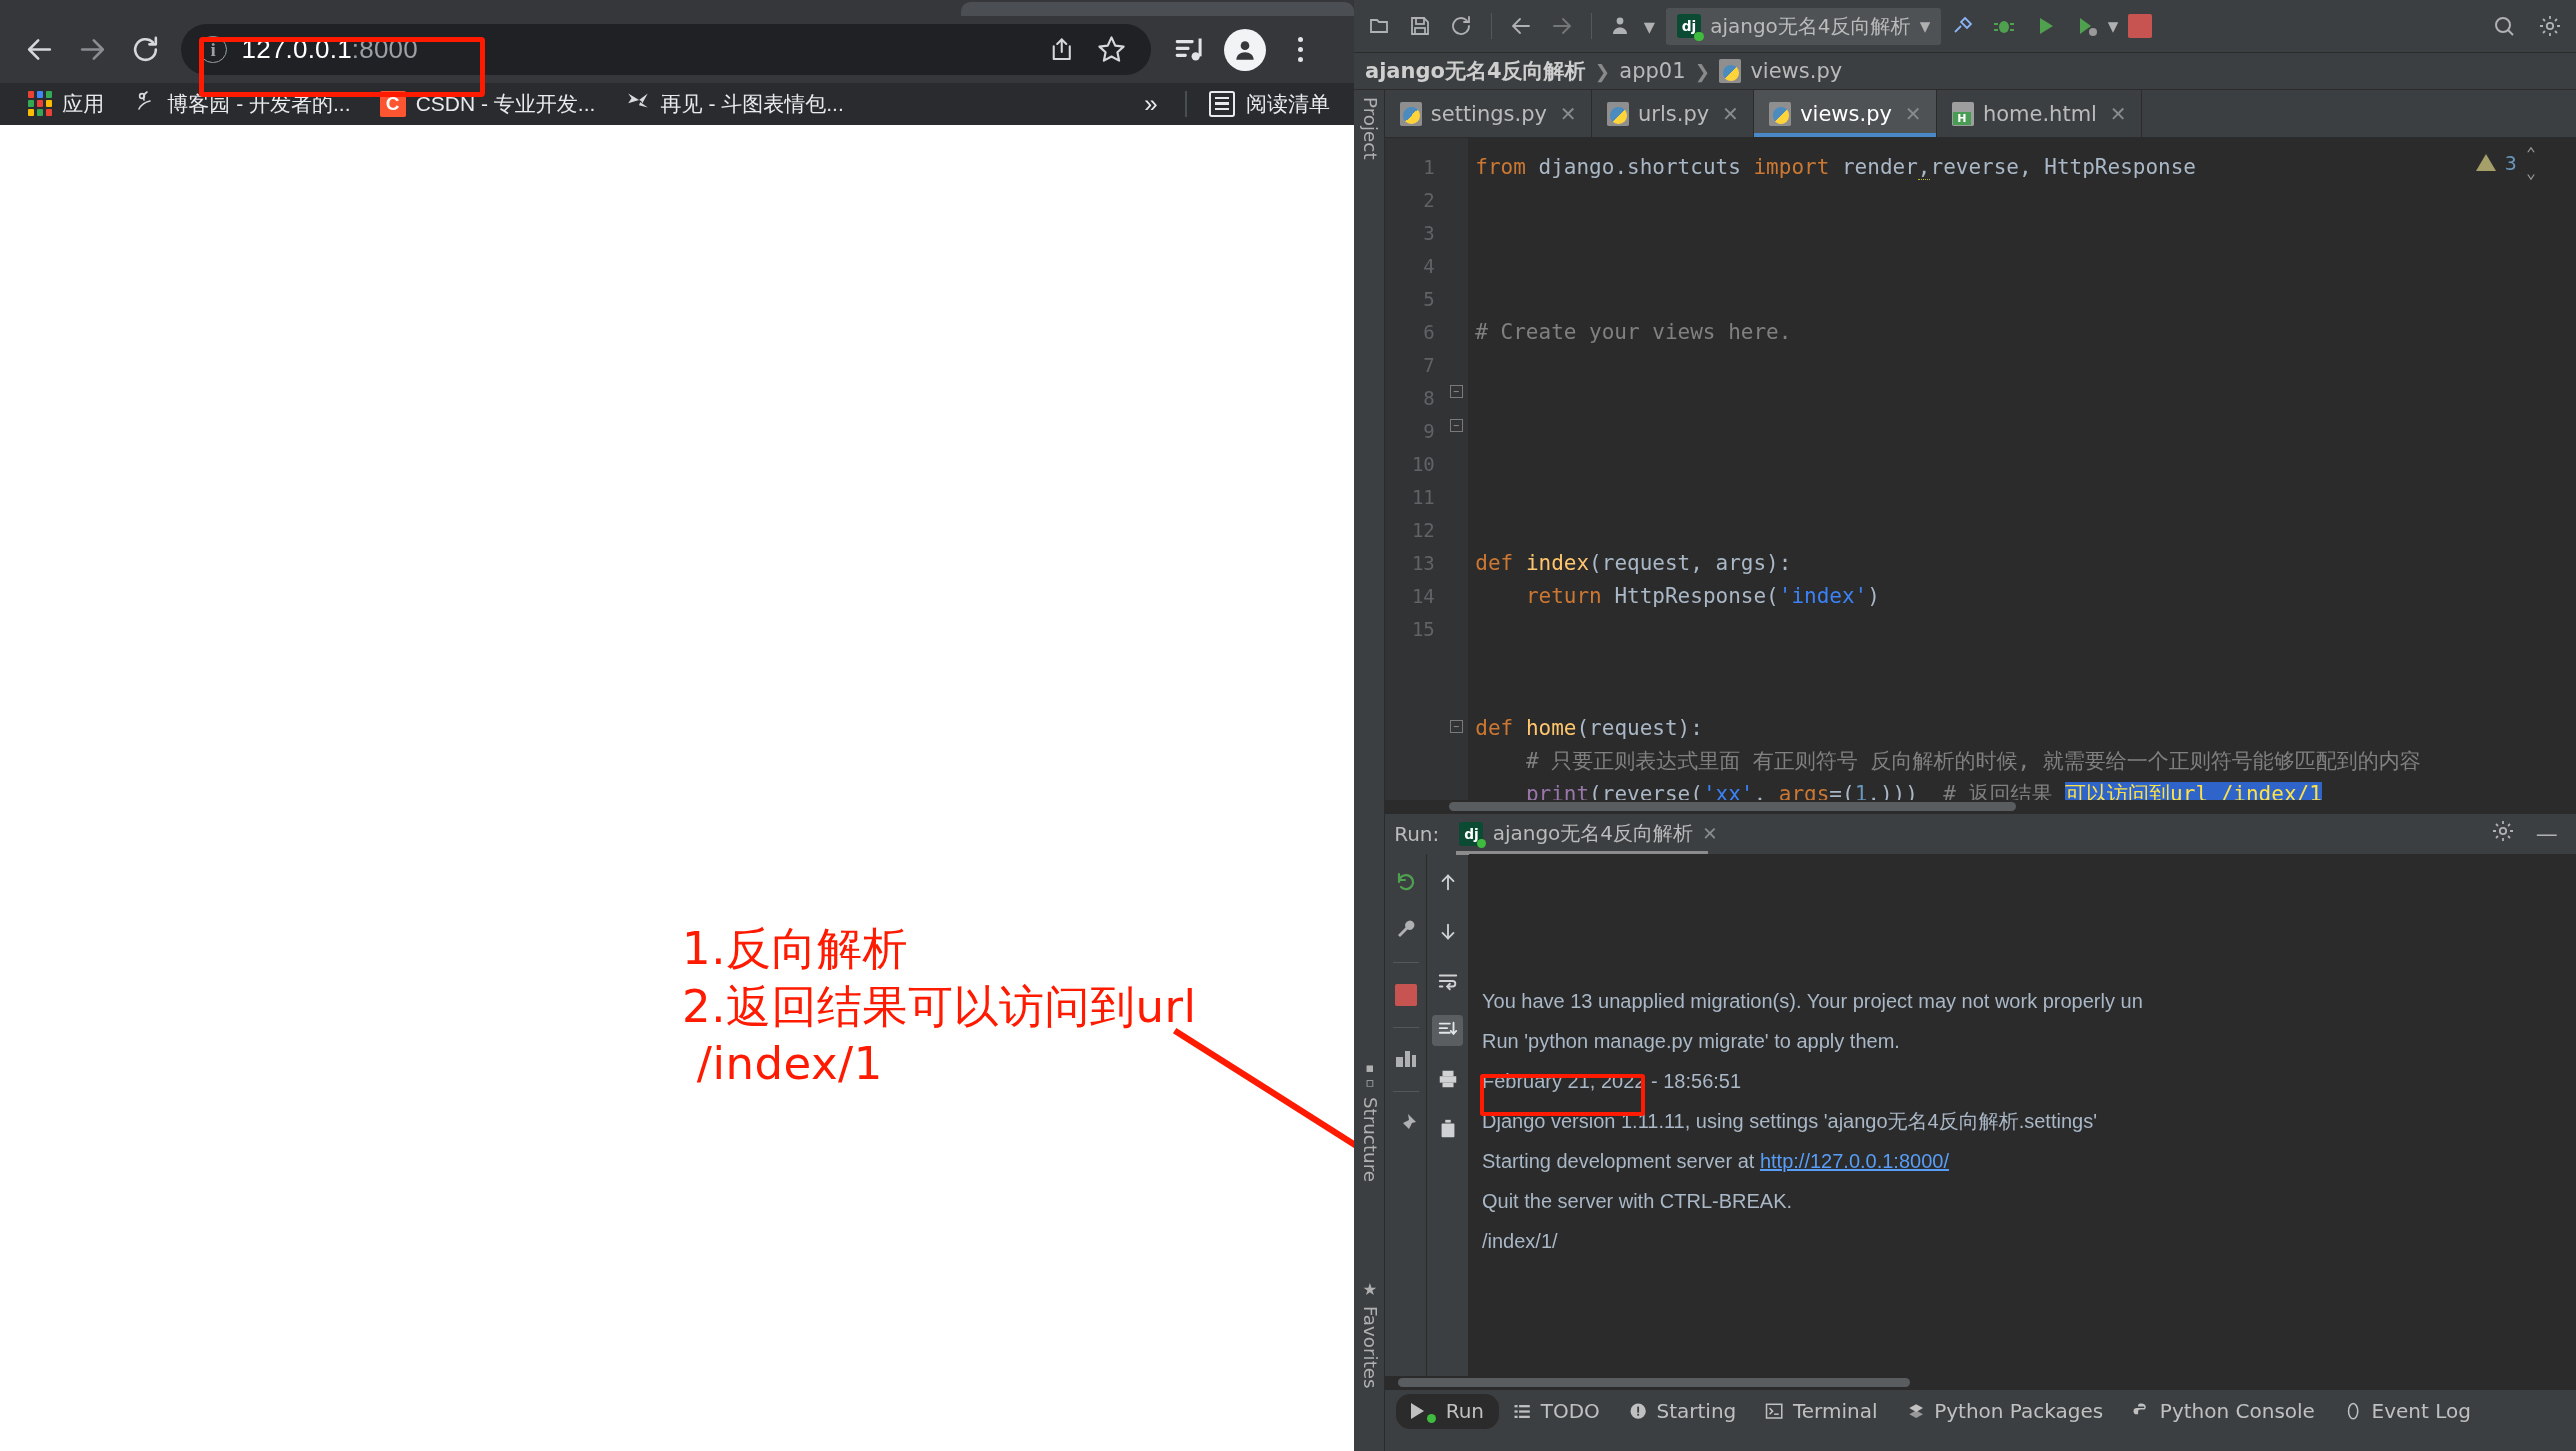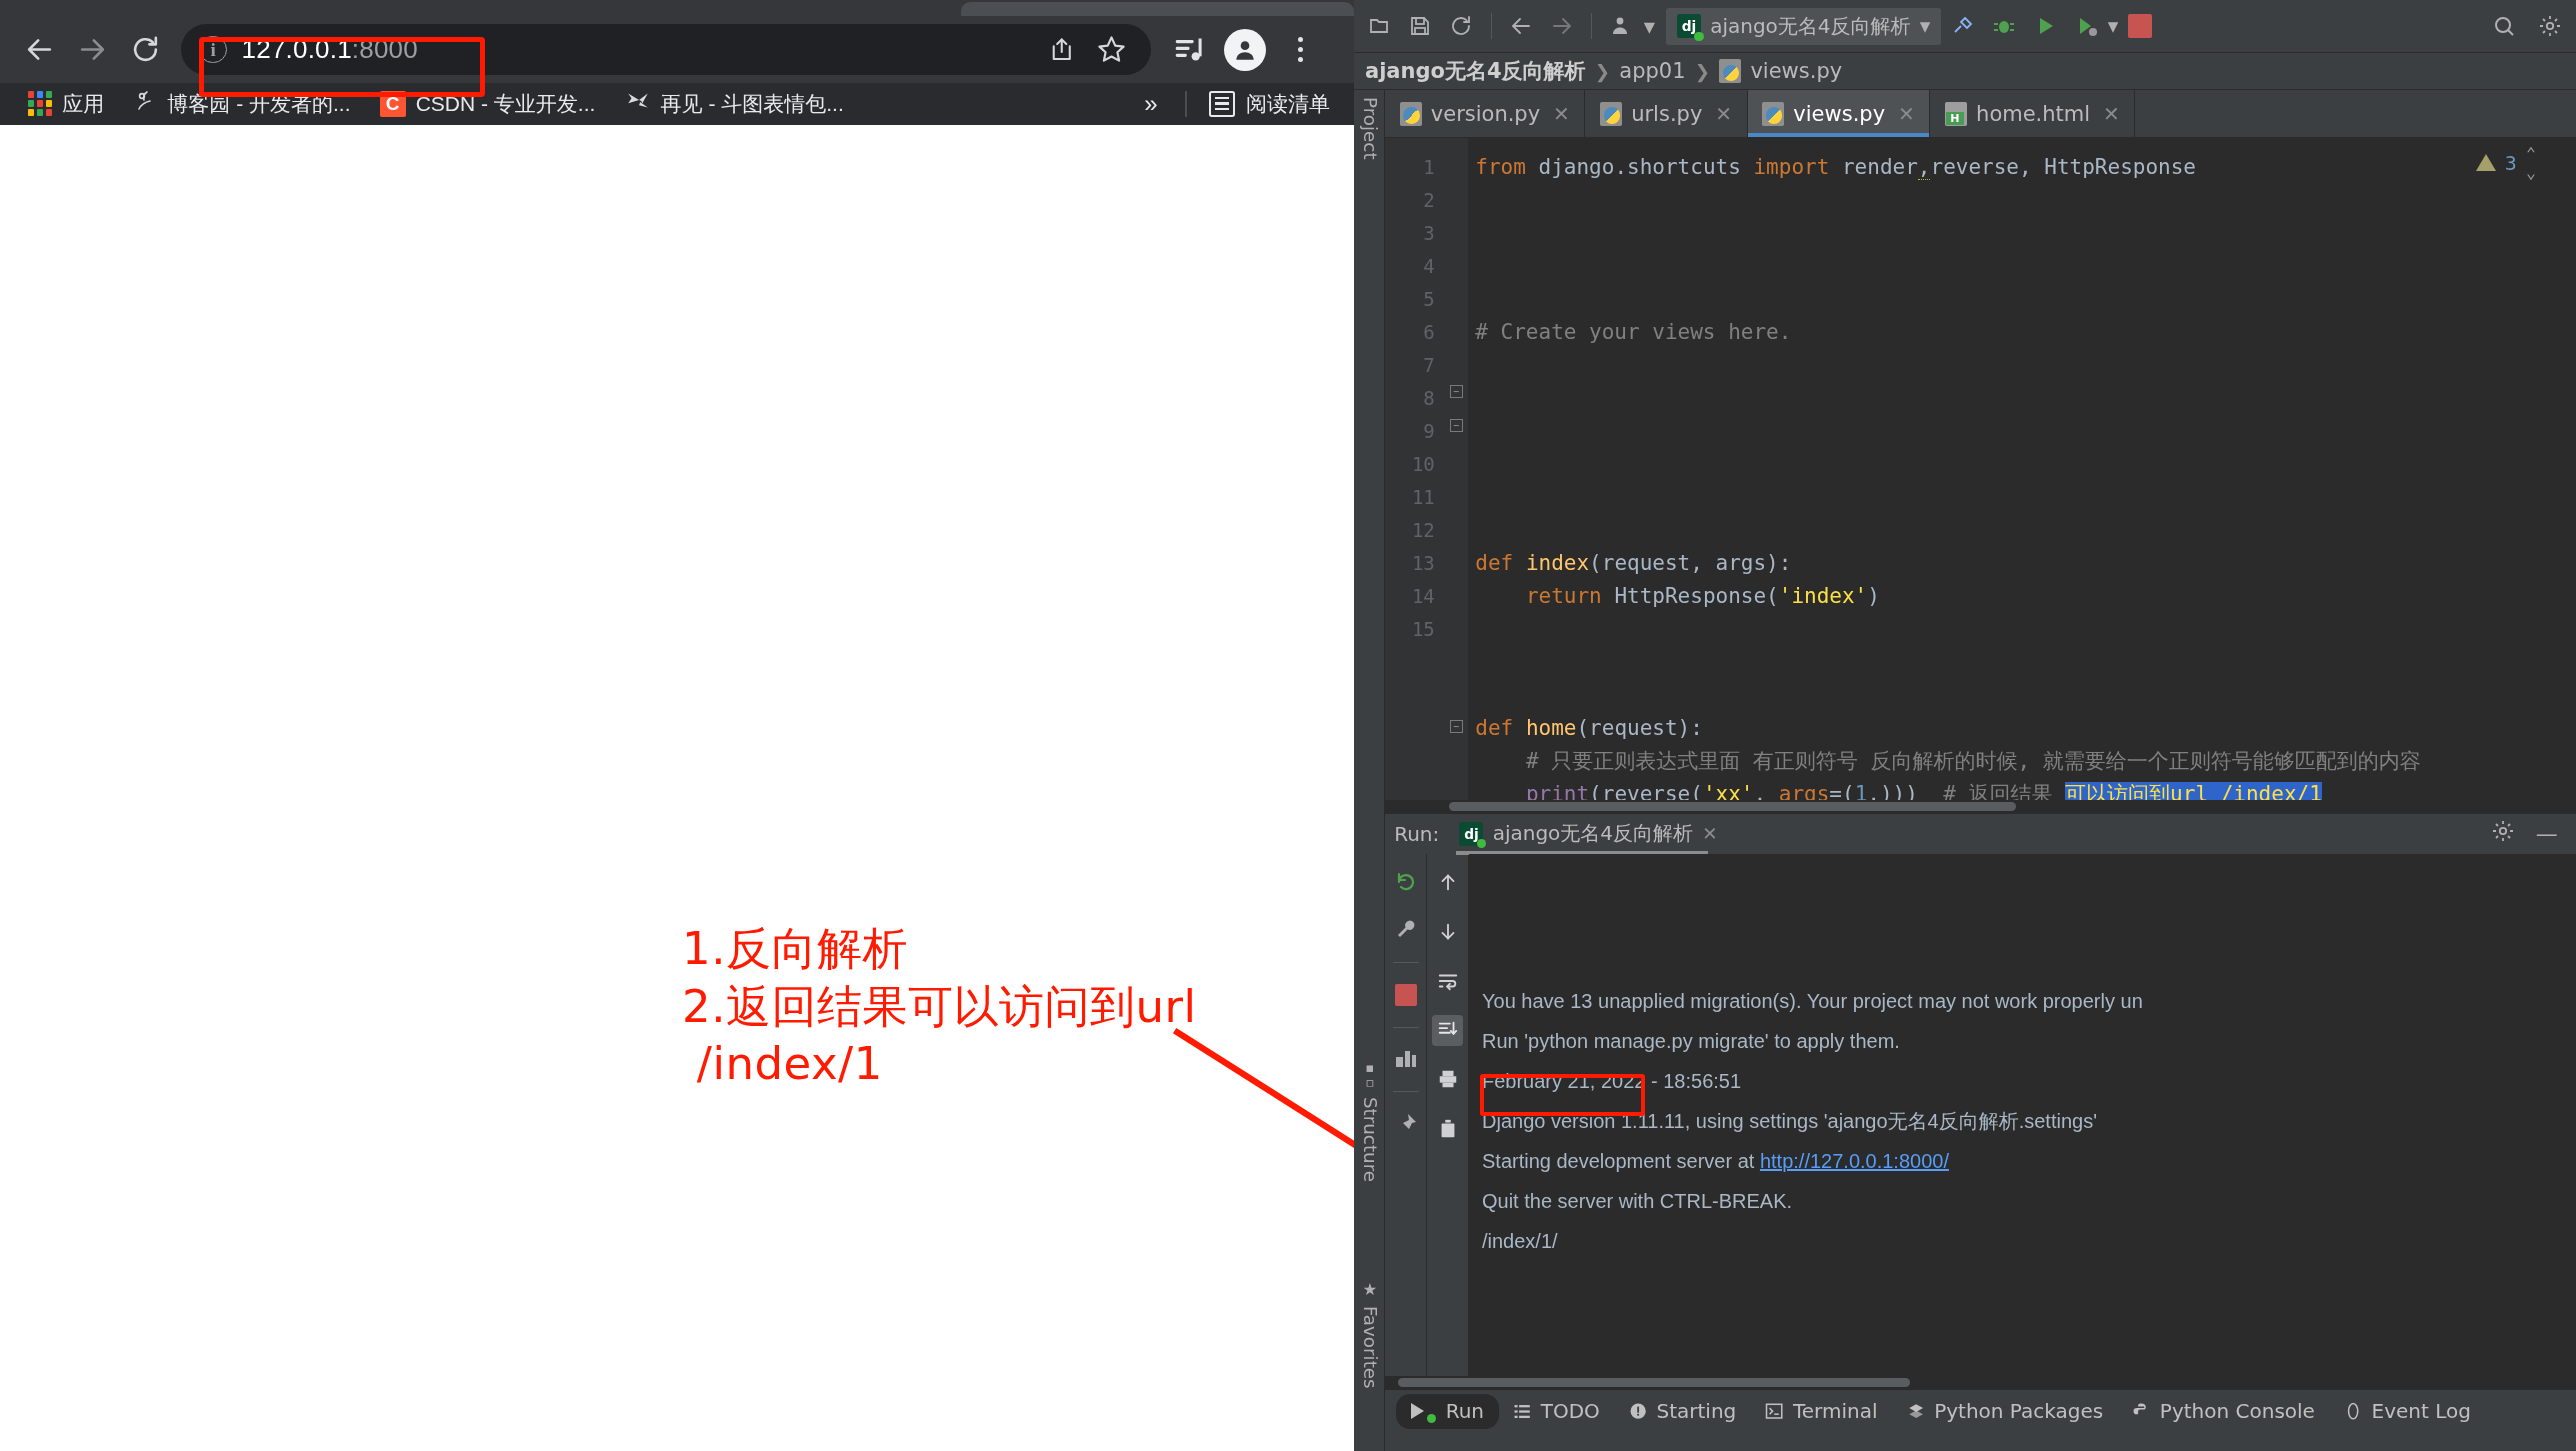--- a/index.html
+++ b/index.html
@@ -236,21 +236,21 @@
     font-size: 19px; text-align:right; padding: 13px 9.2px 0 0;
     line-height: 33px; flex:none; user-select:none;
   }
   .foldcol { width: 24px; background:#313335; flex:none; padding-top:13px; position:relative; }
   .code {
     flex: 1; padding: 13px 0 0 7.3px; font-size: 21px; line-height: 33px;
     color: #a9b7c6; white-space: pre; position:relative; overflow:hidden;
   }
   .k  { color:#cc7832; }           
   .fn { color:#ffc66d; }           
-  .str{ color:#fde047; }           
+  .str{ color:#3b82f6; }           
   .cm { color:#808080; }           
   .pm { color:#9876aa; }           
   .num{ color:#6897bb; }
   .cls{ color:#a9b7c6; }
   .sel{ background:#2f65ca; color:#fde047; }
   .wavy { border-bottom: 1.8px dotted #bbb529; }
 
   .editor-warn {
     position:absolute; right: 40px; top: 5.5px;
     display:flex; align-items:center; gap:9.2px; font-size:20px; color:#6897bb;
@@ -592,21 +592,21 @@
       </div>
 
       <div class="ide-main">
 
         <div class="editor-tabs">
           <div class="etab">
             <span class="py-ico">
                 <span class="sheet"></span>
                 <span class="snake"></span>
               </span>
-            <span>version.py</span>
+            <span>settings.py</span>
             <span class="x">✕</span>
           </div>
           <div class="etab">
             <span class="py-ico">
                 <span class="sheet"></span>
                 <span class="snake"></span>
               </span>
             <span>urls.py</span>
             <span class="x">✕</span>
           </div>

